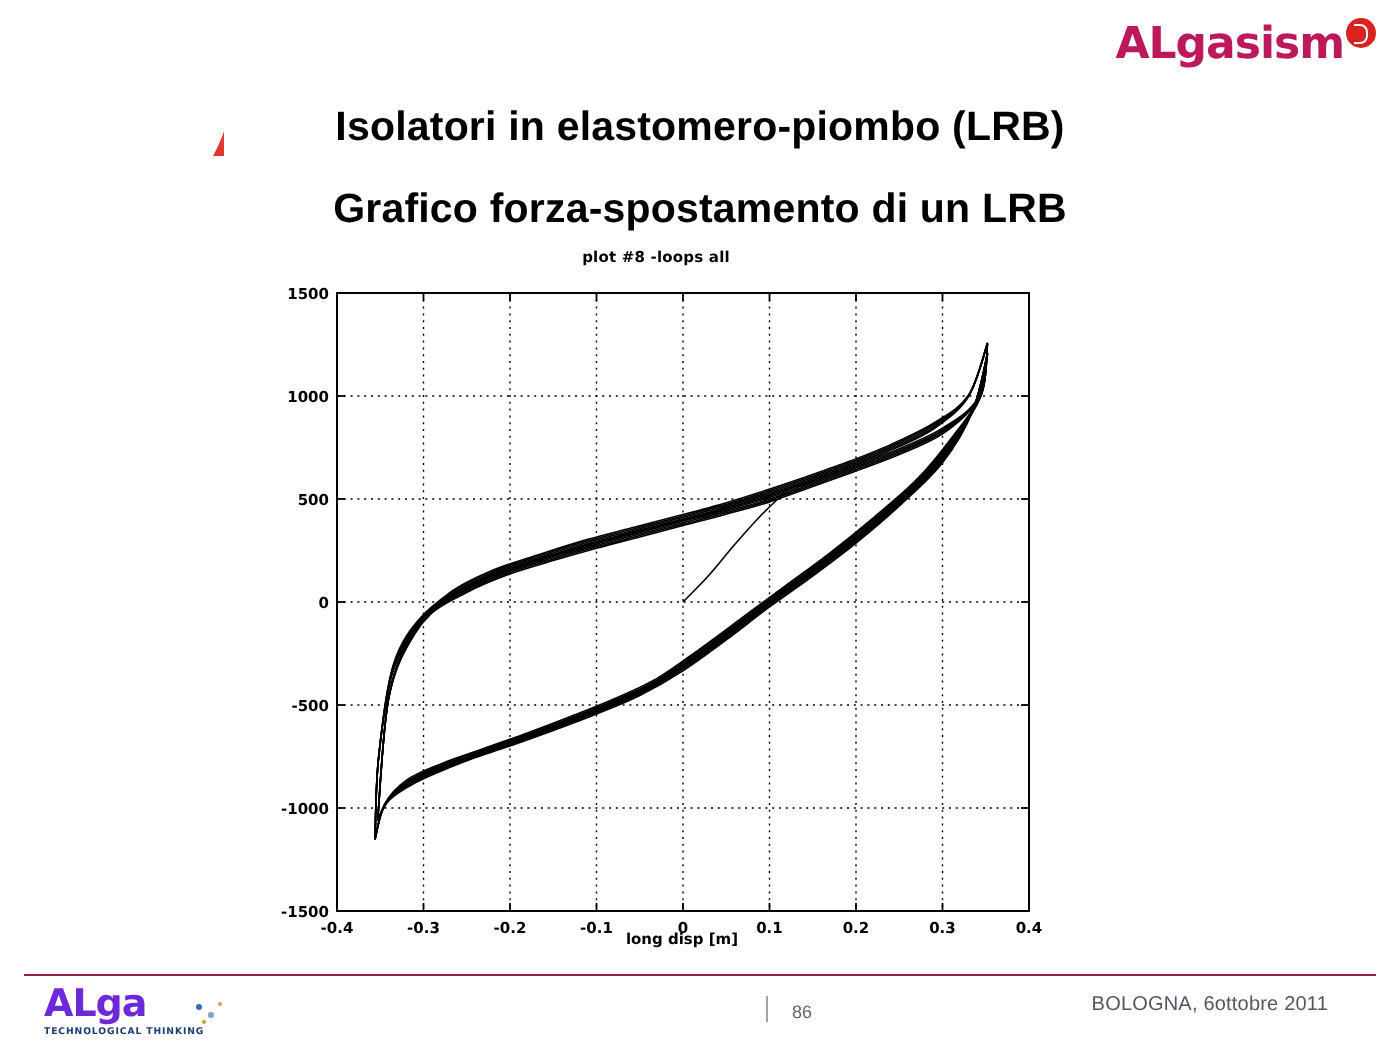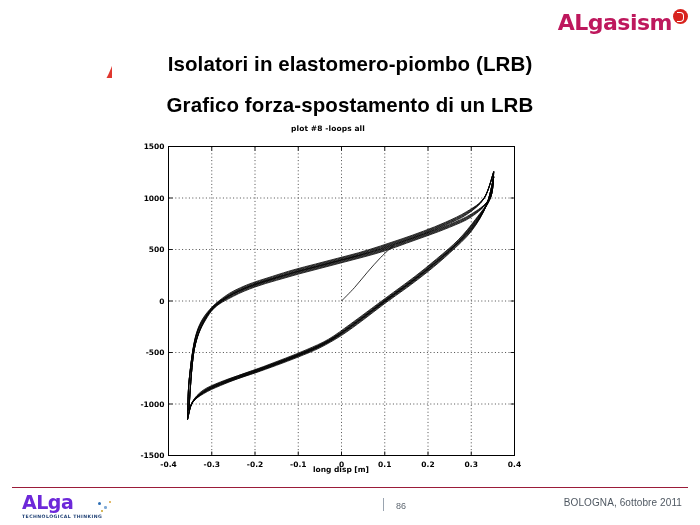--- a/index.html
+++ b/index.html
@@ -194,21 +194,21 @@
     background: #9aa4b0;
     margin-right: 12px;
   }
   #footer-page .num {
     font-family: "Liberation Sans", sans-serif;
     font-size: 9px;
     color: #5d6670;
   }
   #footer-date {
     position: absolute;
-    right: 18px; top: 9px;
+    right: 36px; top: 9px;
     font-family: "Liberation Sans", sans-serif;
     font-size: 10px;
     color: #4f5862;
     letter-spacing: 0.1px;
     white-space: nowrap;
   }
 </style>
 </head>
 <body>
 

